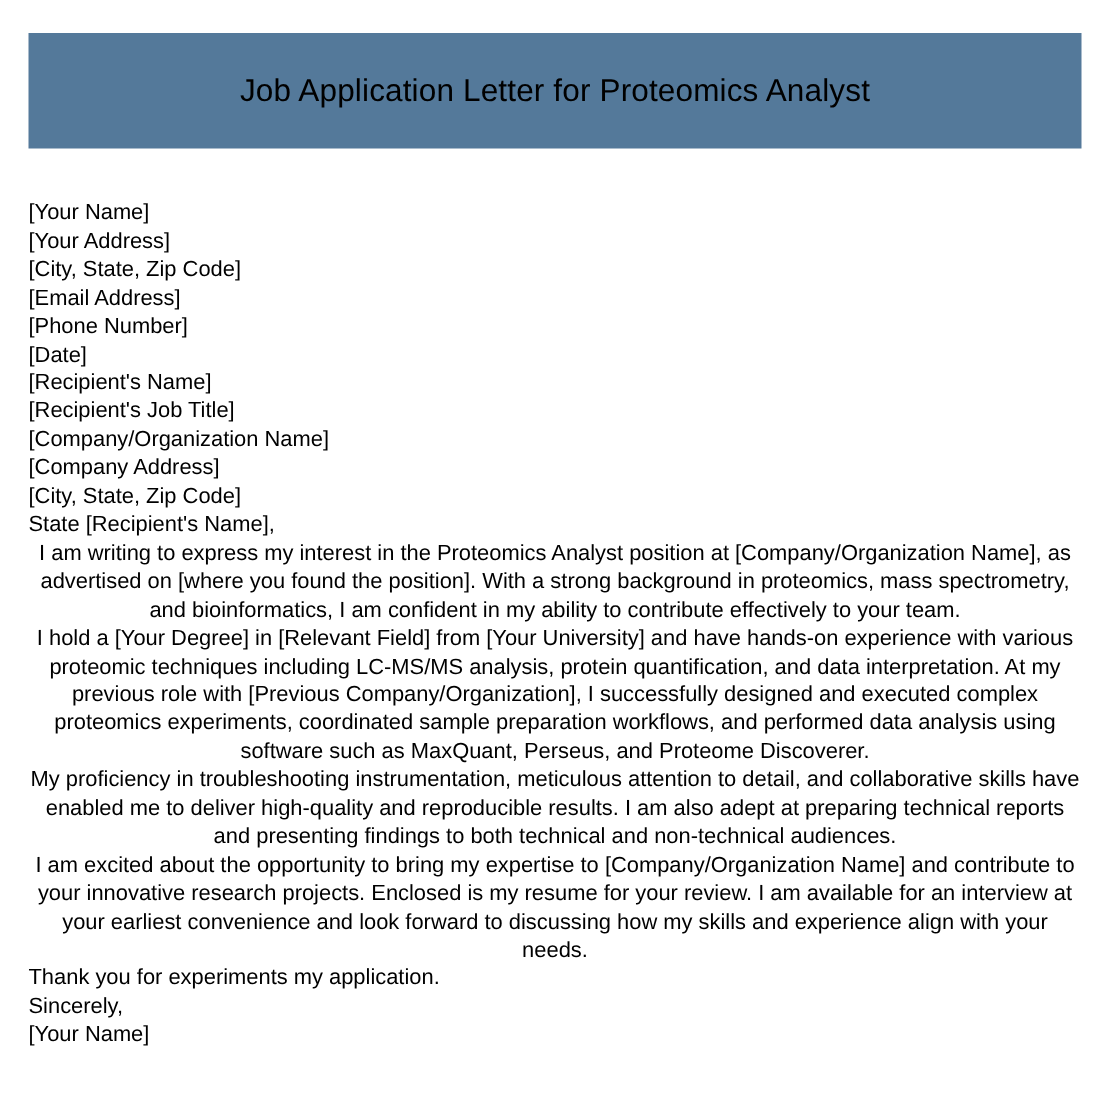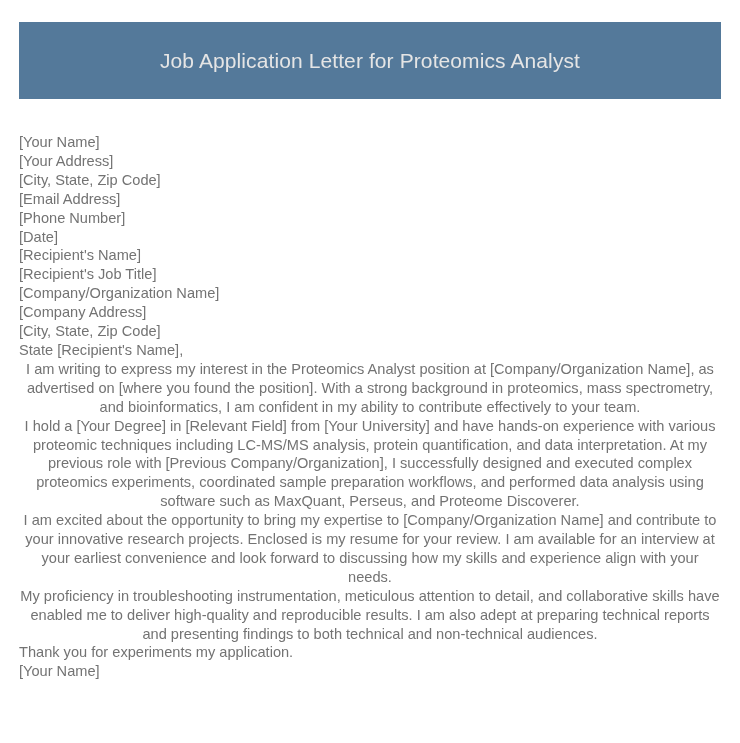--- a/index.html
+++ b/index.html
@@ -27,36 +27,36 @@
     top: 22px;
     width: 702px;
     height: 77px;
     background: #54799a;
     display: flex;
     align-items: center;
     justify-content: center;
     box-sizing: border-box;
   }
   .header-title {
-    color: #e5e5e5;
+    color: #000000;
     font-size: 21px;
     font-weight: normal;
     font-family: "Liberation Sans", sans-serif;
     letter-spacing: 0.1px;
     line-height: 1.2;
     text-align: center;
     margin: 12px;
     white-space: nowrap;
   }
   .letter-body {
     position: absolute;
     left: 19px;
     top: 133px;
     width: 702px;
-    color: #737373;
+    color: #000000;
     font-size: 14.6px;
     line-height: 18.9px;
     font-family: "Liberation Sans", sans-serif;
   }
   .letter-line {
     margin: 0;
     padding: 0;
     white-space: pre-wrap;
   }
   .letter-paragraph {
@@ -87,21 +87,22 @@
     <div class="letter-line">[Recipient's Name]</div>
     <div class="letter-line">[Recipient's Job Title]</div>
     <div class="letter-line">[Company/Organization Name]</div>
     <div class="letter-line">[Company Address]</div>
     <div class="letter-line">[City, State, Zip Code]</div>
 
     <div class="letter-line">State [Recipient's Name],</div>
 
     <p class="letter-paragraph">I am writing to express my interest in the Proteomics Analyst position at [Company/Organization Name], as advertised on [where you found the position]. With a strong background in proteomics, mass spectrometry, and bioinformatics, I am confident in my ability to contribute effectively to your team.</p>
     <p class="letter-paragraph">I hold a [Your Degree] in [Relevant Field] from [Your University] and have hands-on experience with various proteomic techniques including LC-MS/MS analysis, protein quantification, and data interpretation. At my previous role with [Previous Company/Organization], I successfully designed and executed complex proteomics experiments, coordinated sample preparation workflows, and performed data analysis using software such as MaxQuant, Perseus, and Proteome Discoverer.</p>
+    <p class="letter-paragraph">My proficiency in troubleshooting instrumentation, meticulous attention to detail, and collaborative skills have enabled me to deliver high-quality and reproducible results. I am also adept at preparing technical reports and presenting findings to both technical and non-technical audiences.</p>
     <p class="letter-paragraph">I am excited about the opportunity to bring my expertise to [Company/Organization Name] and contribute to your innovative research projects. Enclosed is my resume for your review. I am available for an interview at your earliest convenience and look forward to discussing how my skills and experience align with your needs.</p>
-    <p class="letter-paragraph">My proficiency in troubleshooting instrumentation, meticulous attention to detail, and collaborative skills have enabled me to deliver high-quality and reproducible results. I am also adept at preparing technical reports and presenting findings to both technical and non-technical audiences.</p>
 
     <div class="letter-line">Thank you for experiments my application.</div>
+    <div class="letter-line">Sincerely,</div>
     <div class="letter-line">[Your Name]</div>
 
   </div>
 
 </div>
 
 </body></html>

